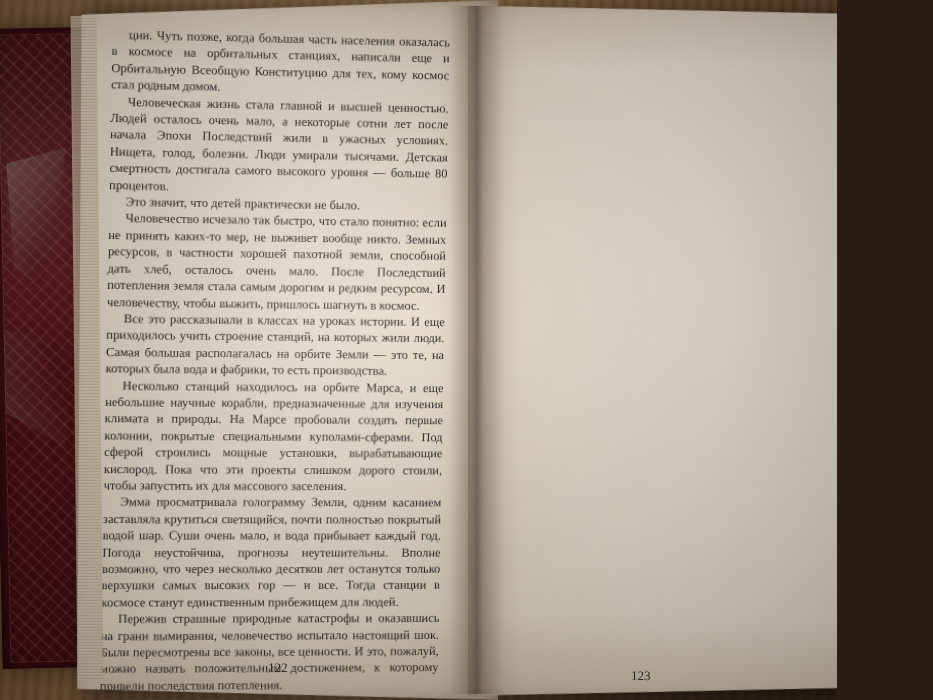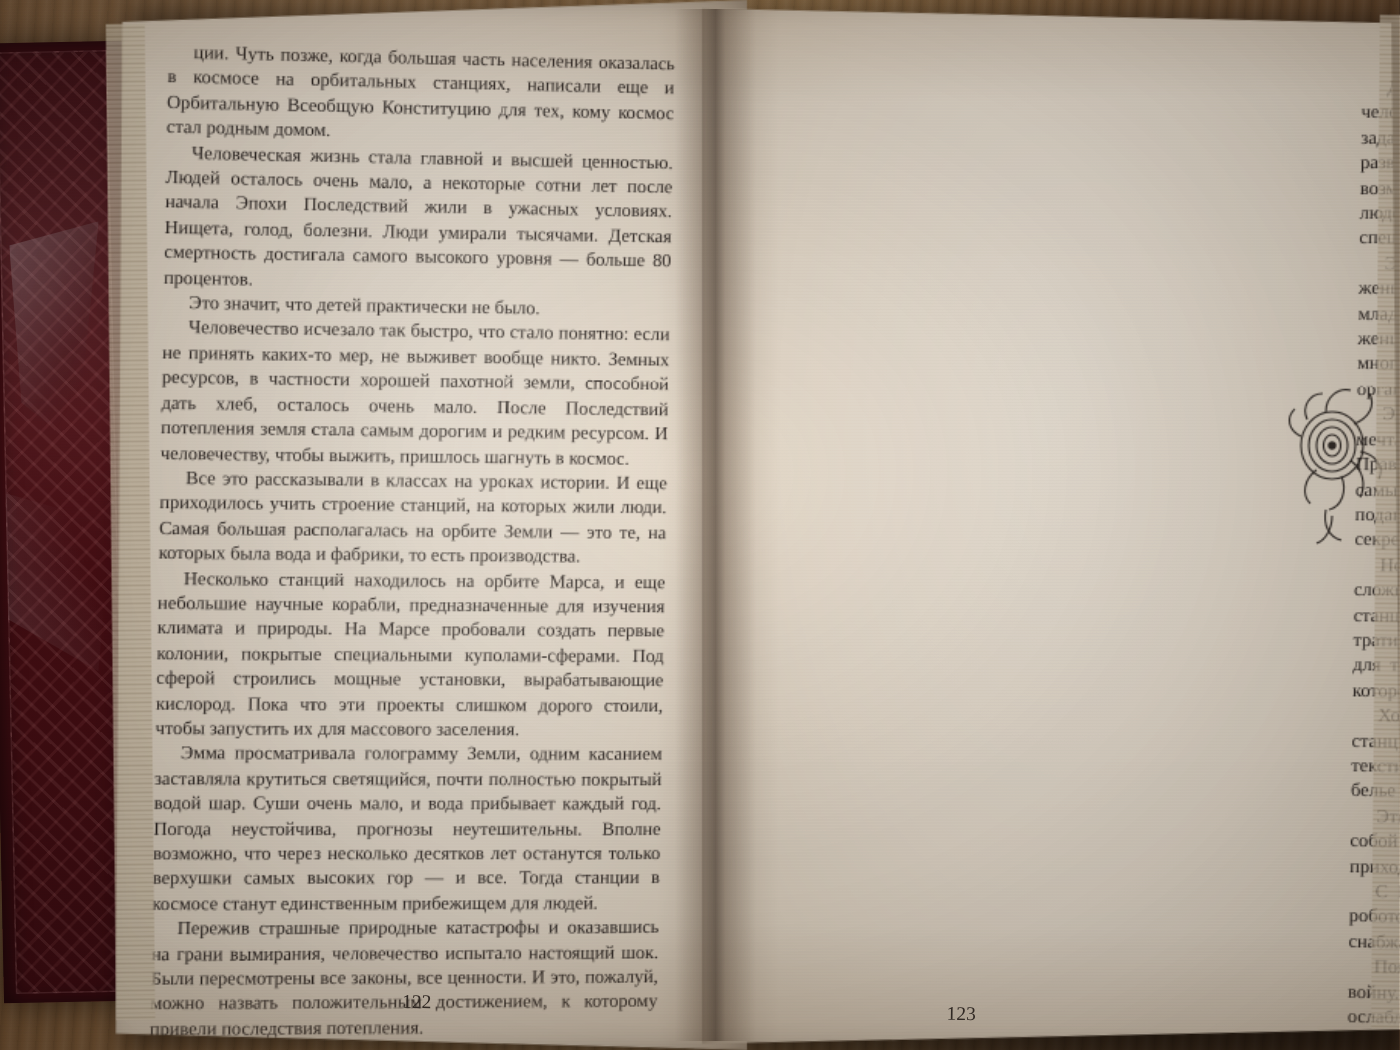--- a/index.html
+++ b/index.html
@@ -2,21 +2,21 @@
 <html><head>
 <meta charset="utf-8">
 <style>
   html, body {
     margin: 0;
     padding: 0;
     background: #2b1d14;
   }
   .scene {
     position: relative;
-    width: 933px;
+    width: 837px;
     height: 700px;
     overflow: hidden;
     font-family: "Liberation Serif", serif;
     background: #6d5136;
   }
 
   
   .table-bg {
     position: absolute;
     inset: 0;

